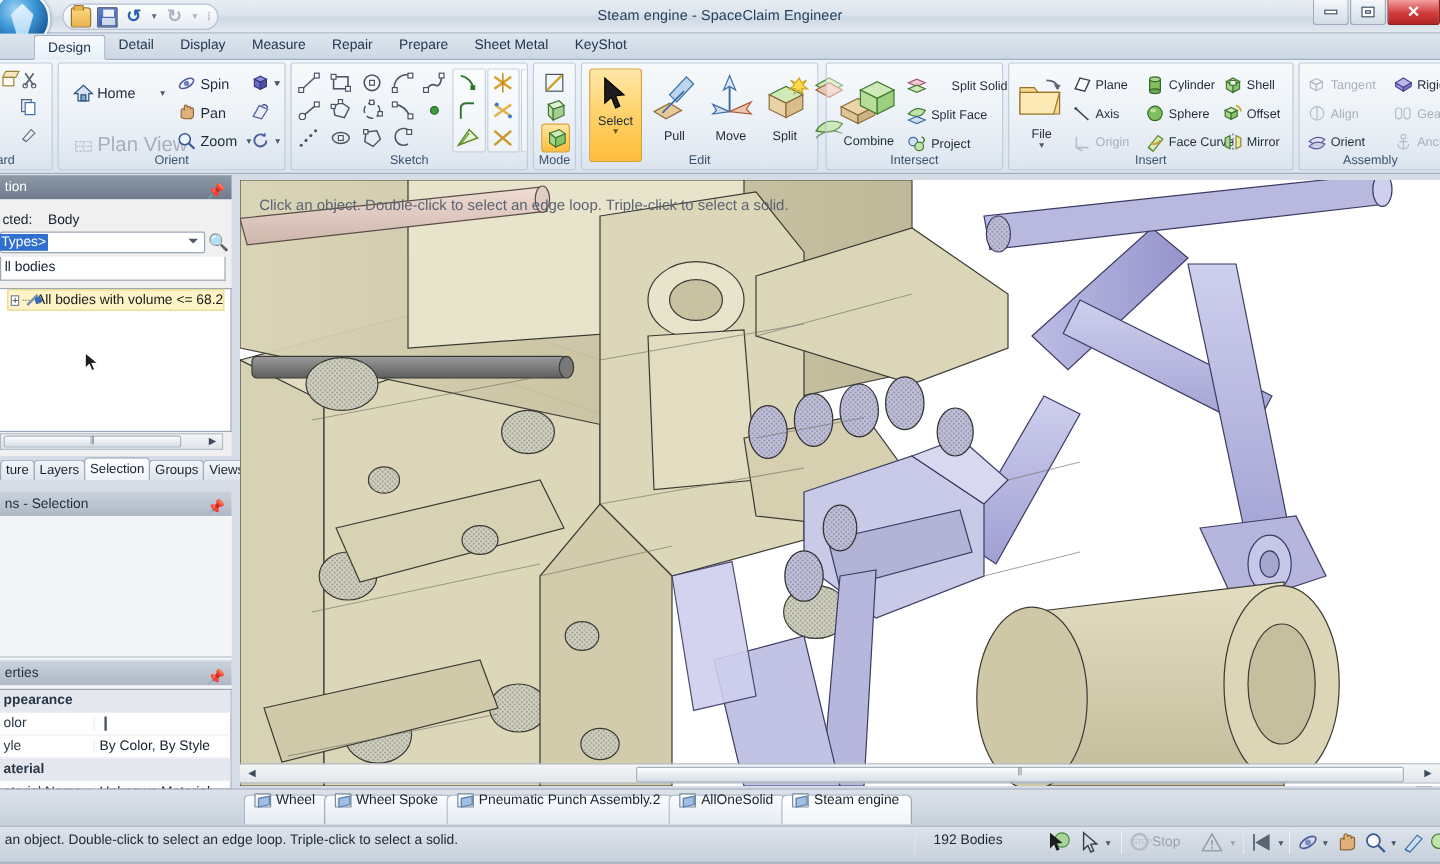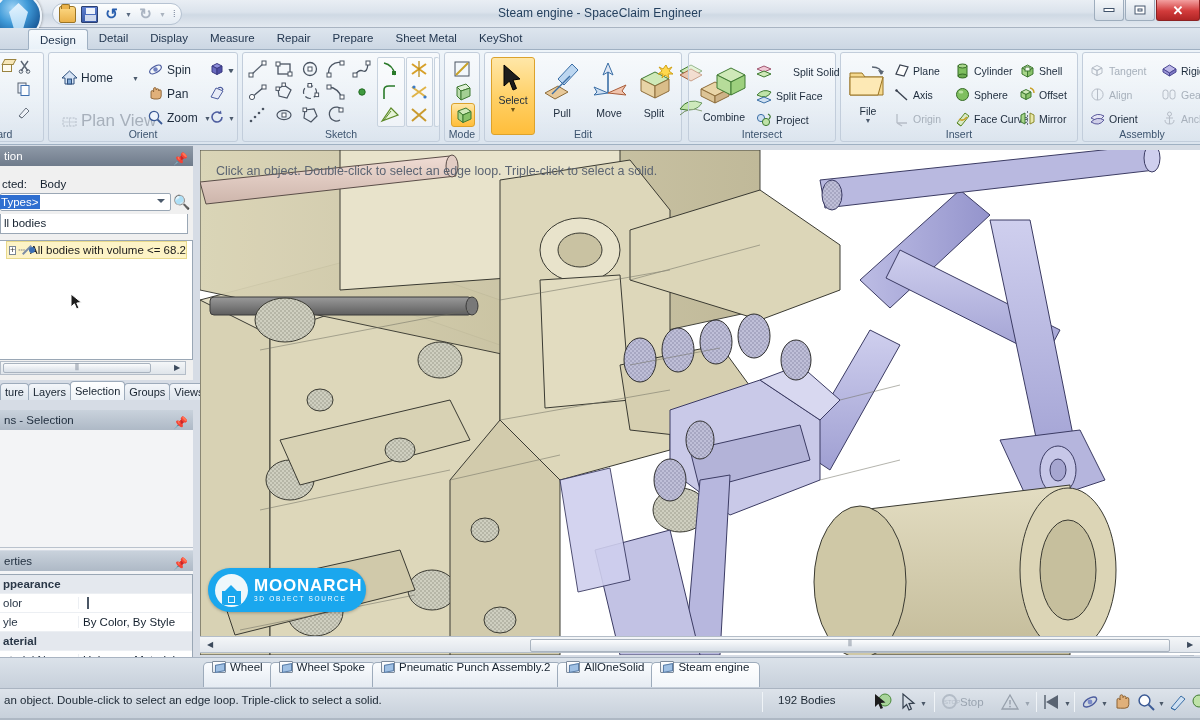--- a/index.html
+++ b/index.html
@@ -995,29 +995,20 @@
       <g stroke="#3a3a32" stroke-width="1">
         <ellipse cx="285" cy="380" rx="14" ry="12" fill="url(#hatch)"></ellipse>
         <ellipse cx="300" cy="470" rx="16" ry="13" fill="url(#hatch)"></ellipse>
         <ellipse cx="200" cy="300" rx="15" ry="12" fill="url(#hatch)"></ellipse>
         <ellipse cx="120" cy="250" rx="13" ry="11" fill="url(#hatch)"></ellipse>
       </g>
     </svg>
 
     <div class="vp-hint">Click an object. Double-click to select an edge loop. Triple-click to select a solid.</div>
 
-    <div class="watermark">
-      <div class="wm-badge">
-          <span class="wm-win"></span>
-        </div>
-      <div class="wm-txt">
-        <div class="wm-main">MOONARCH</div>
-        <div class="wm-sub">3D OBJECT SOURCE</div>
-      </div>
-    </div>
 
     <div class="navcube">
       <span class="curs">
         <svg width="26" height="30" viewBox="0 0 26 30">
             <path d="M4 2 L4 23 L9.5 18 L13 27.5 L17 26 L13.4 17 L20.5 16 Z" fill="#2a2a2a" stroke="#fff" stroke-width="1.2"></path>
           </svg>
       </span>
     </div>
   </div>
 

